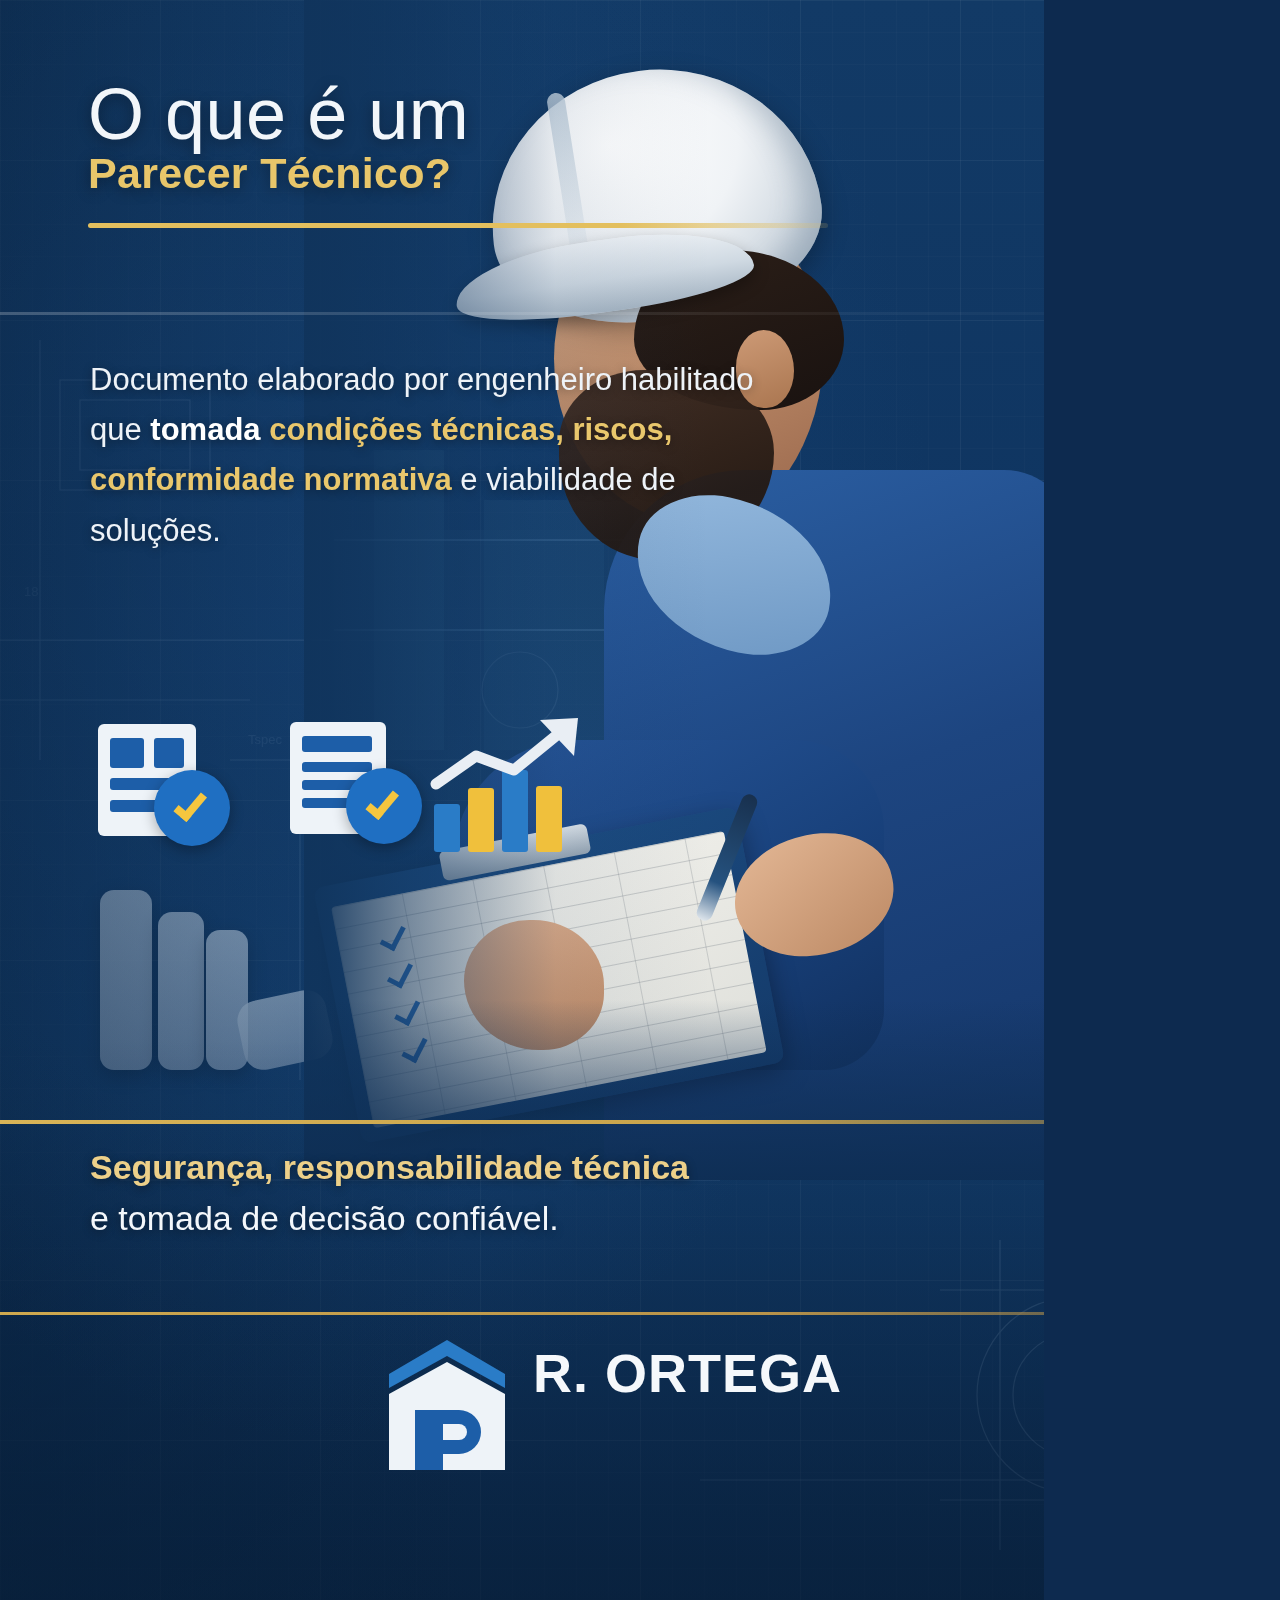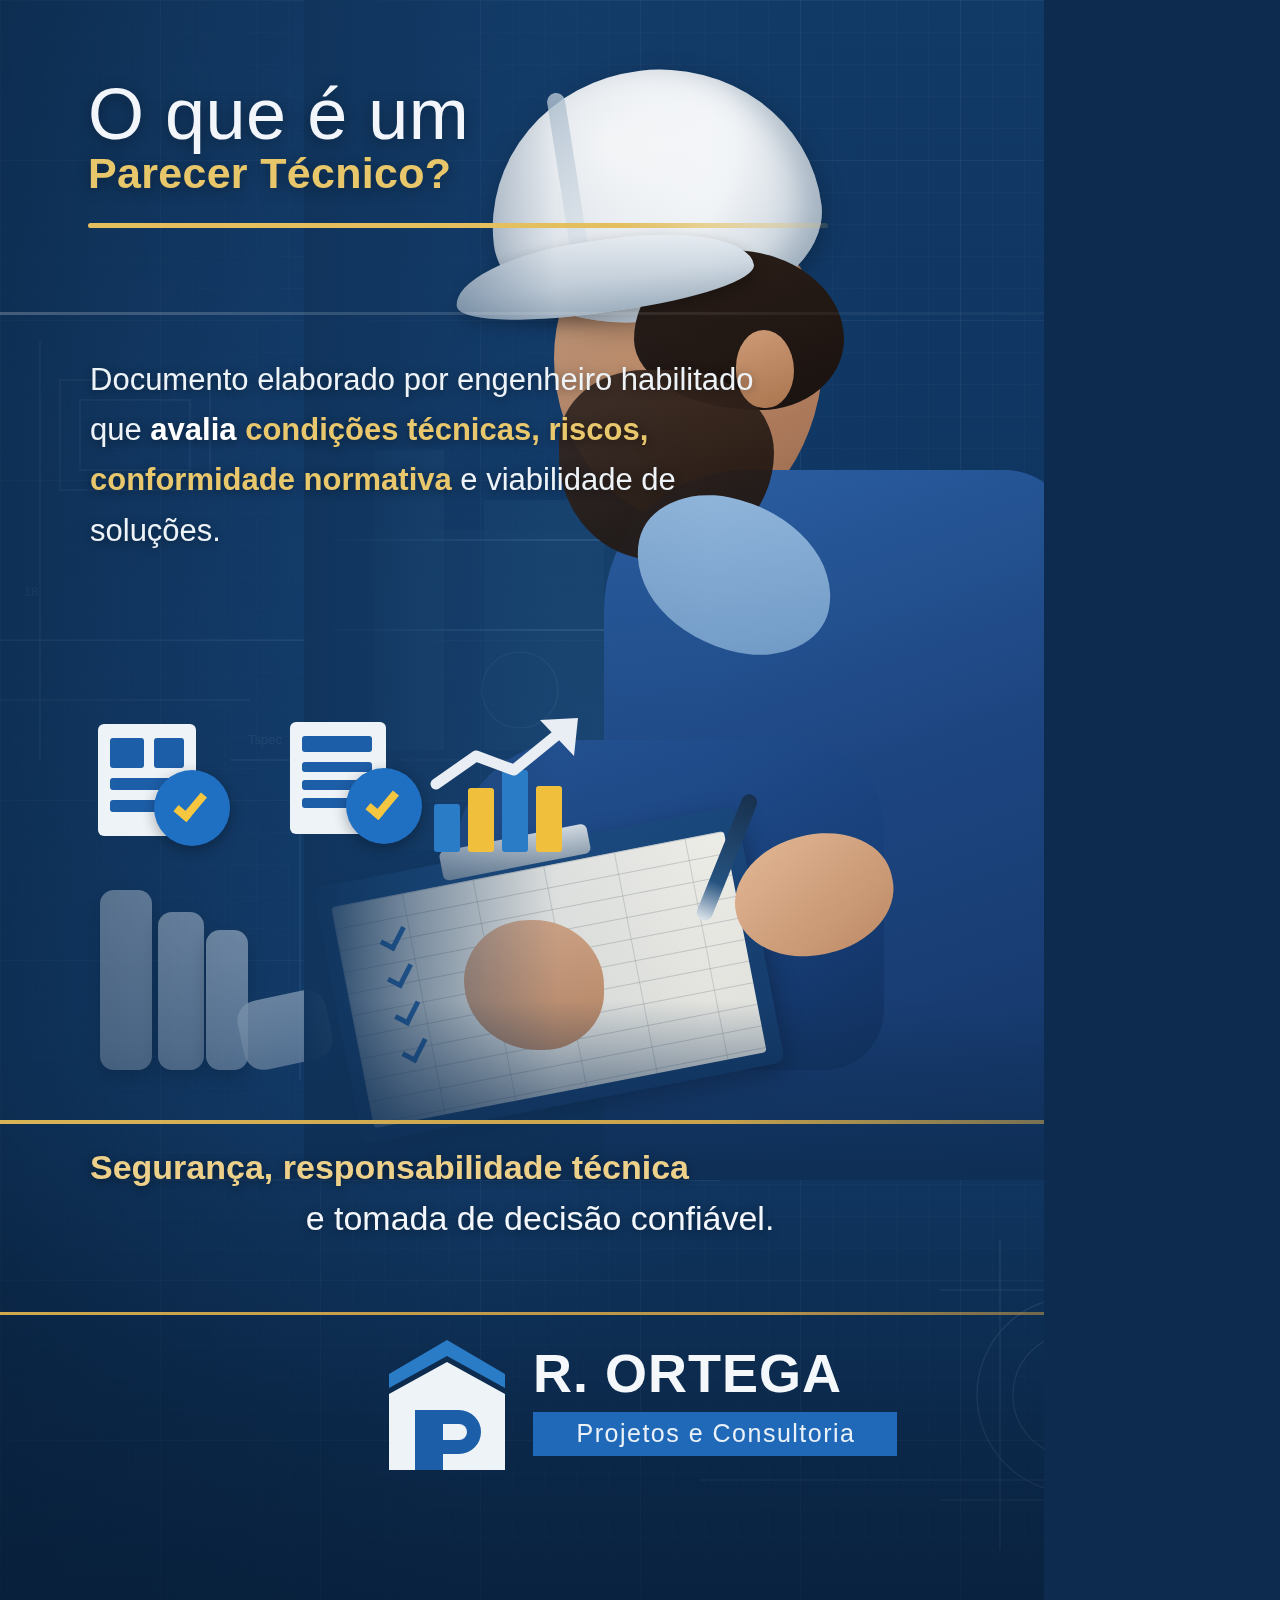--- a/index.html
+++ b/index.html
@@ -376,21 +376,20 @@
     line-height: 1.25;
     text-shadow: 0 2px 10px rgba(0,0,0,0.4);
   }
   .tagline .t2 {
     margin-top: 8px;
     font-size: 34px;
     font-weight: 400;
     color: #f3f7fb;
     line-height: 1.25;
     text-shadow: 0 2px 10px rgba(0,0,0,0.4);
-    text-align: center;
   }
   .band-gold-bottom {
     position: absolute;
     left: 0; top: 1312px;
     width: 1280px; height: 3px;
     background: linear-gradient(90deg, #cfa94f 0%, #b8934a 60%, rgba(184,147,74,0.2) 100%);
   }
 
   
   .logo {
@@ -518,21 +517,21 @@
 
     <div class="headline">
       <div class="line1">O que é um</div>
       <div class="line2">Parecer Técnico?</div>
       <div class="rule"></div>
     </div>
 
     <div class="band-top"></div>
 
     <div class="paragraph">
-      <span>Documento elaborado por engenheiro habilitado que </span><b>avalia</b><span class="gold"> condições técnicas, riscos, conformidade normativa</span><span> e viabilidade de soluções.</span>
+      <span>Documento elaborado por engenheiro habilitado que </span><b>tomada</b><span class="gold"> condições técnicas, riscos, conformidade normativa</span><span> e viabilidade de soluções.</span>
     </div>
 
     <div class="icon-row">
 
       <svg class="ic ic-doc1" viewBox="0 0 112 120">
         <rect x="2" y="2" width="98" height="112" rx="6" fill="#eef3f8"></rect>
         <rect x="14" y="16" width="34" height="30" rx="3" fill="#1d5ea8"></rect>
         <rect x="58" y="16" width="30" height="30" rx="3" fill="#1d5ea8"></rect>
         <rect x="14" y="56" width="74" height="12" rx="3" fill="#1d5ea8"></rect>
         <rect x="14" y="78" width="74" height="12" rx="3" fill="#1d5ea8"></rect>
@@ -573,18 +572,17 @@
 
     <div class="logo">
       <svg class="logo-mark" viewBox="0 0 124 134">
         <path d="M62 2 L120 36 L120 50 L62 18 L4 50 L4 36 Z" fill="#2a7cc7"></path>
         <path d="M4 56 L62 24 L120 56 L120 132 L4 132 Z" fill="#eef3f8"></path>
         <path d="M30 72 L74 72 A22 22 0 0 1 74 116 L58 116 L58 132 L30 132 Z" fill="#1d5ea8"></path>
         <path d="M58 86 L74 86 A8 8 0 0 1 74 102 L58 102 Z" fill="#eef3f8"></path>
       </svg>
       <div class="logo-text">
         <div class="logo-name">R. ORTEGA</div>
-        <div class="logo-sub">Projetos e Consultoria</div>
       </div>
     </div>
 
   </div>
 </div>
 
 </body></html>

